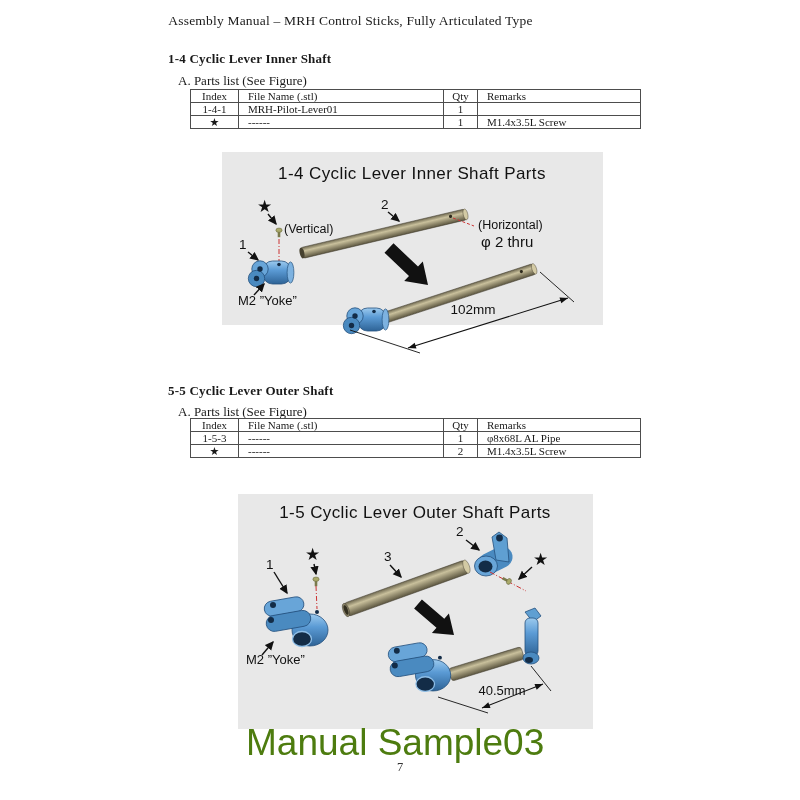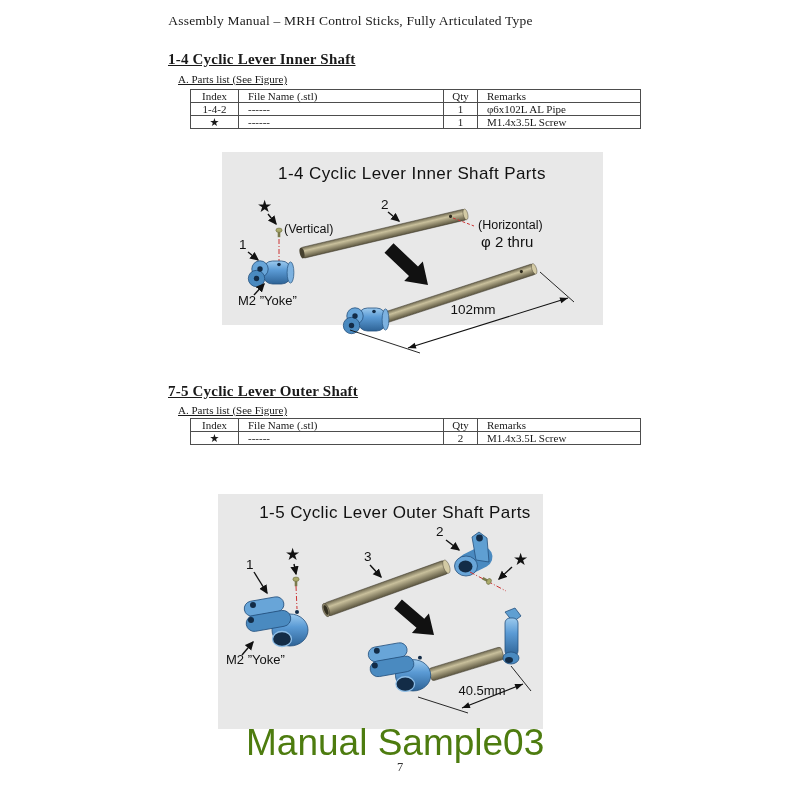--- a/index.html
+++ b/index.html
@@ -1,21 +1,21 @@
 <!DOCTYPE html>
 <html><head>
 <meta charset="utf-8">
 <style>
   html,body{margin:0;padding:0;}
   body{width:800px;height:800px;background:#ffffff;position:relative;overflow:hidden;
        font-family:"Liberation Serif",serif;color:#1a1a1a;}
   .abs{position:absolute;}
   .page-header{top:13px;left:0;width:701px;text-align:center;font-size:13.5px;letter-spacing:.2px;}
-  .sec-heading{font-size:15px;font-weight:bold;text-decoration:underline;letter-spacing:.2px;}
-  .parts-label{font-size:11px;text-decoration:underline;}
+  .sec-heading{font-size:13px;font-weight:bold;letter-spacing:.2px;}
+  .parts-label{font-size:13px;}
   table.doc-table{border-collapse:collapse;table-layout:fixed;width:450px;
                   font-family:"Liberation Serif",serif;font-size:11px;color:#1a1a1a;}
   table.doc-table td{border:1px solid #4d4d4d;height:12px;padding:0 2px 0 9px;
                      overflow:hidden;white-space:nowrap;line-height:12px;}
   table.doc-table td.c{text-align:center;padding:0 1px;}
   .figure-box{background:#e8e8e8;}
   .figure-svg text{font-family:"Liberation Sans",sans-serif;fill:#111;}
   .watermark{top:722px;left:246px;font-family:"Liberation Sans",sans-serif;
              font-size:37px;color:#4d7c0f;white-space:nowrap;}
   .page-number{top:760px;left:0;width:800px;text-align:center;font-size:12.5px;color:#333;}
@@ -36,24 +36,24 @@
       <col style="width:163px">
     </colgroup>
   <tbody>
       <tr>
     <td class="c">Index</td>
     <td>File Name (.stl)</td>
     <td class="c">Qty</td>
     <td>Remarks</td>
   </tr>
   <tr>
-    <td class="c">1-4-2</td>
-    <td>------</td>
+    <td class="c">1-4-1</td>
+    <td>MRH-Pilot-Lever01</td>
     <td class="c">1</td>
-    <td>φ6x102L AL Pipe</td>
+    <td></td>
   </tr>
   <tr>
     <td class="c">★</td>
     <td>------</td>
     <td class="c">1</td>
     <td>M1.4x3.5L Screw</td>
   </tr>
 </tbody>
   </table>
 
@@ -130,47 +130,53 @@
     <line x1="128" y1="178" x2="198" y2="201" stroke="#111" stroke-width="0.9"></line>
     <line x1="318" y1="120" x2="352" y2="150" stroke="#111" stroke-width="0.9"></line>
     <line x1="186" y1="196" x2="346" y2="146" stroke="#111" stroke-width="1.1"></line>
     <polygon points="346,146 339.3,151.3 337.5,145.5" fill="#111"></polygon>
     <polygon points="186,196 194.5,196.5 192.7,190.7" fill="#111"></polygon>
     <text x="251" y="162" font-size="13.5" text-anchor="middle">102mm</text>
   </g>
 </svg>
 </div>
 
-<div class="abs sec-heading" style="top:383px;left:168px;">7-5 Cyclic Lever Outer Shaft</div>
+<div class="abs sec-heading" style="top:383px;left:168px;">5-5 Cyclic Lever Outer Shaft</div>
 <div class="abs parts-label" style="top:404px;left:178px;">A. Parts list (See Figure)</div>
 
 <table class="doc-table abs" style="top:418px;left:190px;">
   <colgroup>
       <col style="width:48px">
       <col style="width:205px">
       <col style="width:34px">
       <col style="width:163px">
     </colgroup>
   <tbody>
       <tr>
     <td class="c">Index</td>
     <td>File Name (.stl)</td>
     <td class="c">Qty</td>
     <td>Remarks</td>
   </tr>
   <tr>
+    <td class="c">1-5-3</td>
+    <td>------</td>
+    <td class="c">1</td>
+    <td>φ8x68L AL Pipe</td>
+  </tr>
+  <tr>
     <td class="c">★</td>
     <td>------</td>
     <td class="c">2</td>
     <td>M1.4x3.5L Screw</td>
   </tr>
 </tbody>
   </table>
 
-<div class="abs figure-box" style="top:494px;left:218px;width:325px;height:235px;">
+<div class="abs figure-box" style="top:494px;left:238px;width:355px;height:235px;">
 <svg class="figure-svg" width="355" height="235" viewBox="0 0 355 235">
   <defs>
     <linearGradient id="gB2" x1="0" y1="0" x2="0" y2="1">
       <stop offset="0" stop-color="#9ccaee"></stop>
           <stop offset="0.4" stop-color="#5b9bd5"></stop>
           <stop offset="1" stop-color="#2e6396"></stop>
     </linearGradient>
     <linearGradient id="gP2" x1="0" y1="0" x2="0" y2="1">
       <stop offset="0" stop-color="#6e6850"></stop>
           <stop offset="0.35" stop-color="#c9c09c"></stop>

